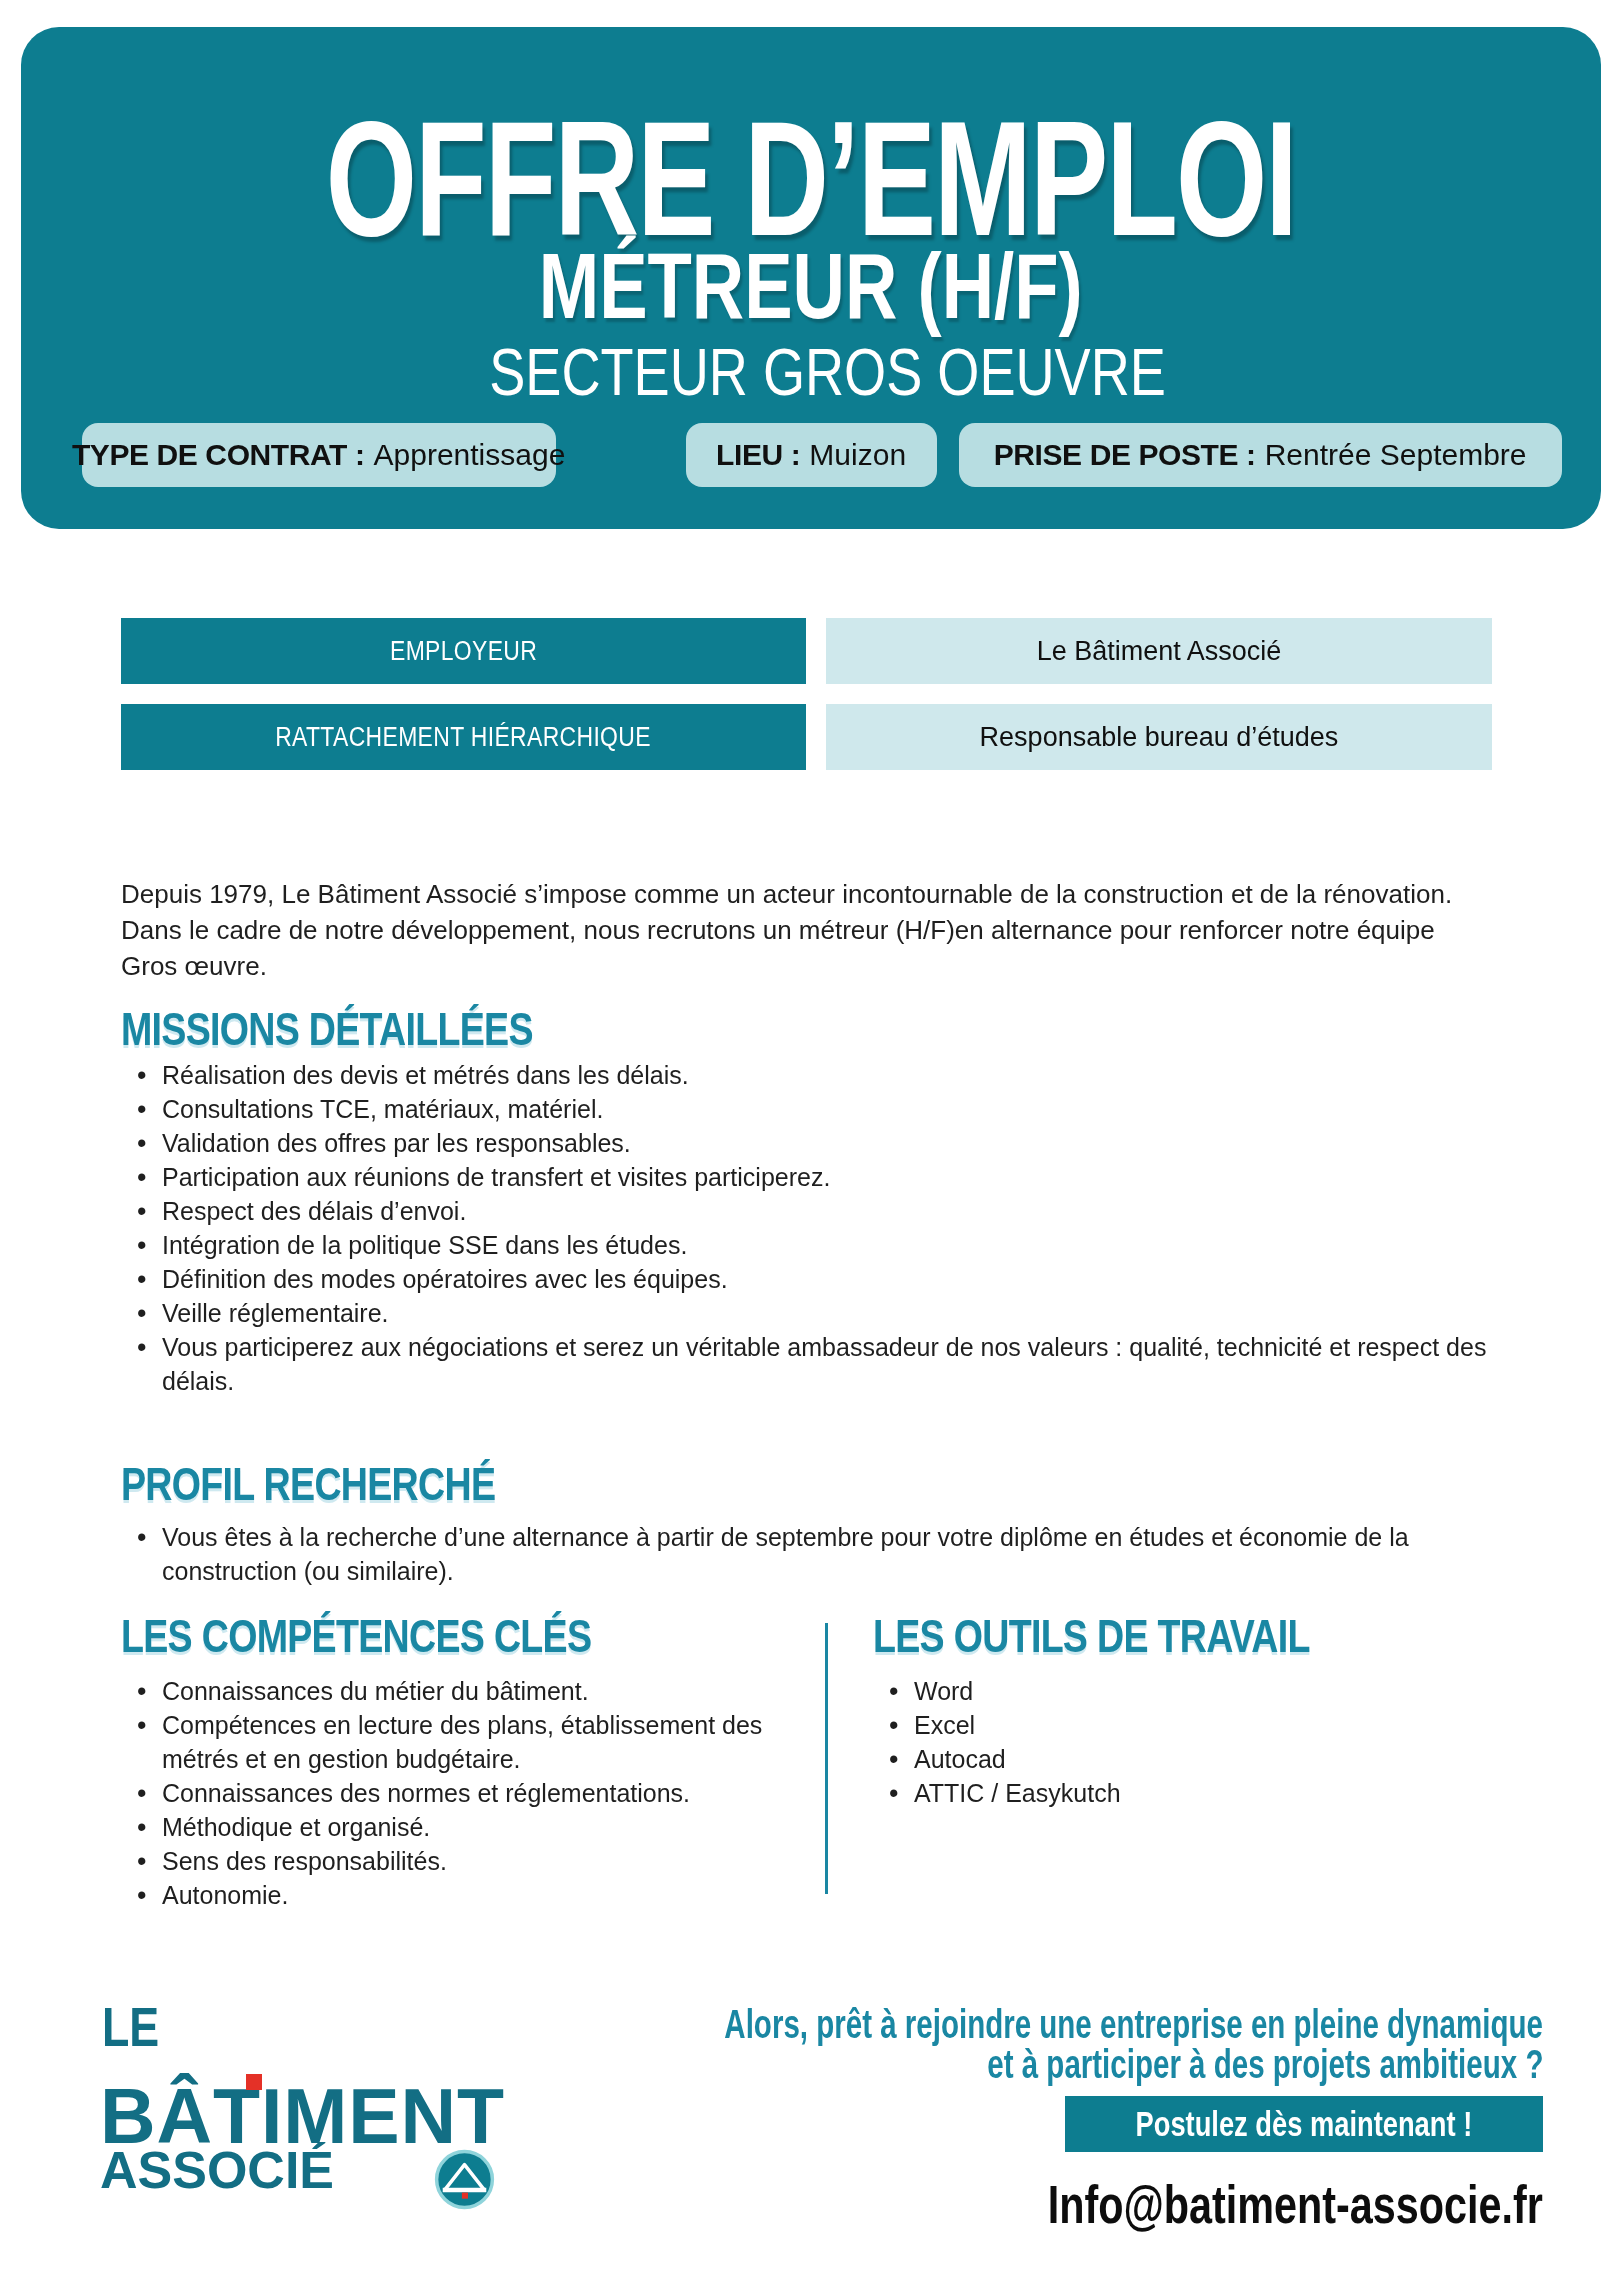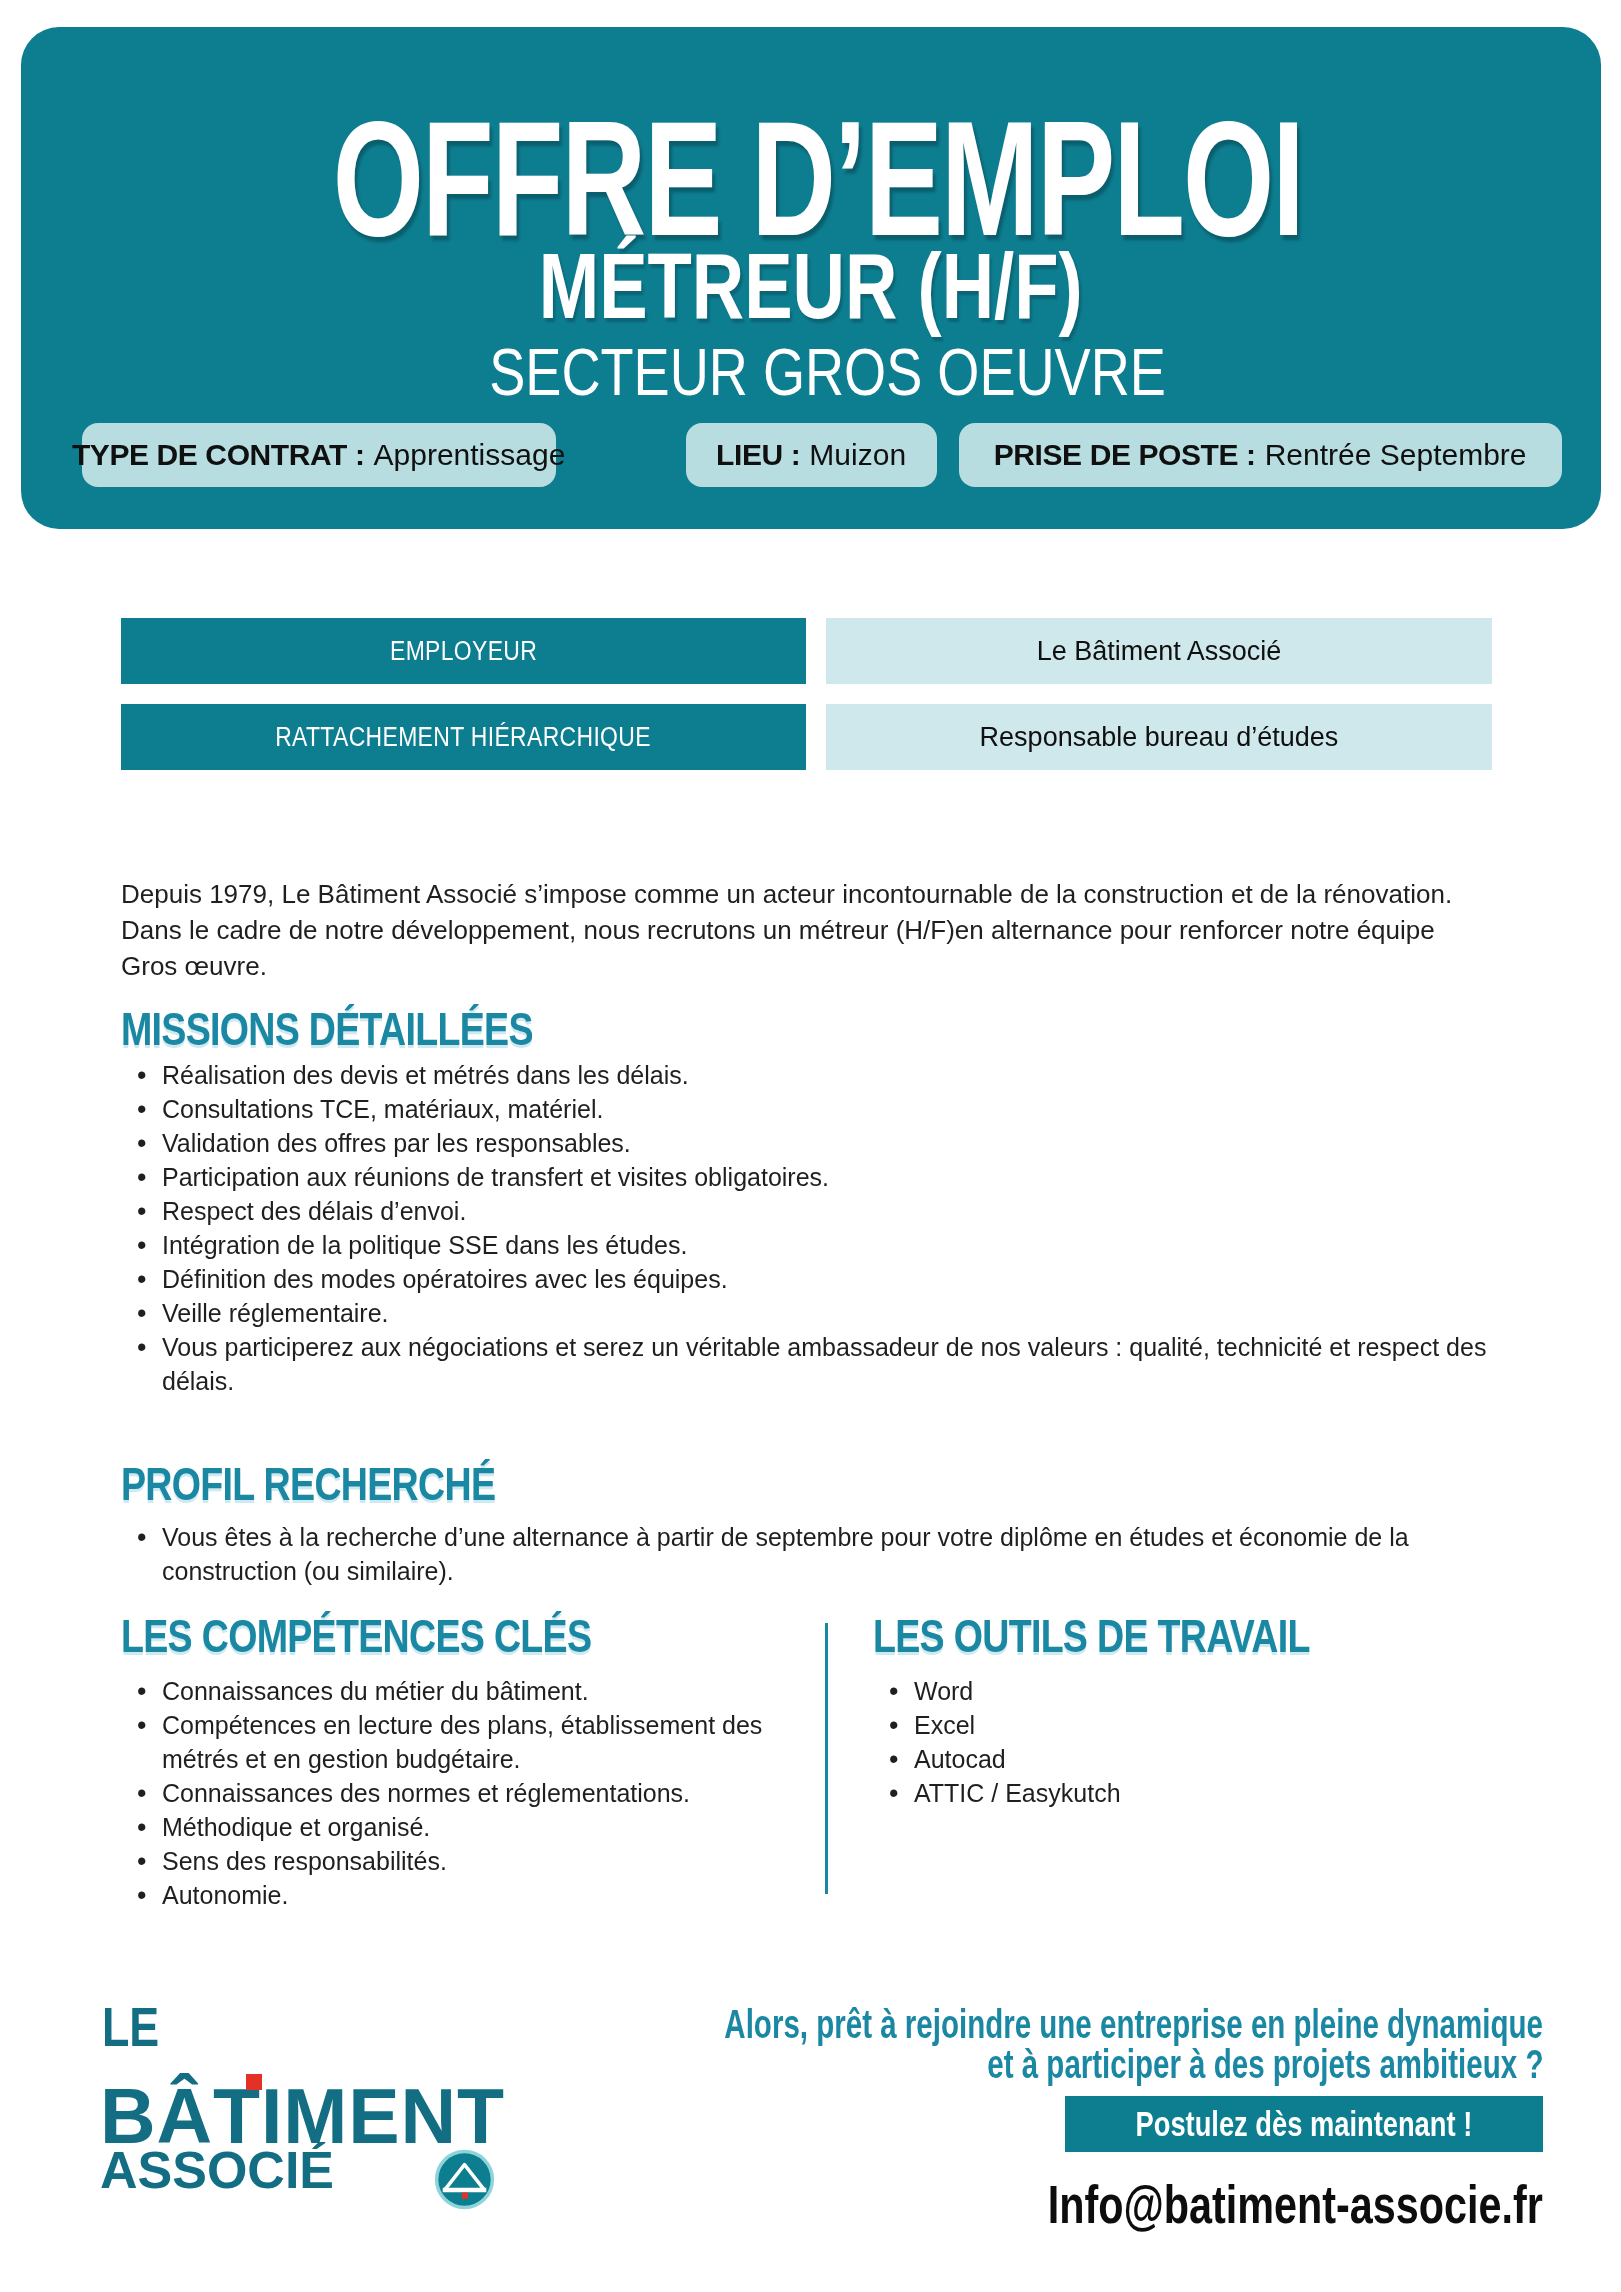--- a/index.html
+++ b/index.html
@@ -6,21 +6,21 @@
   .page{
     position:relative;width:1621px;height:2293px;background:#ffffff;
     font-family:"Liberation Sans",sans-serif;color:#1f1f1f;overflow:hidden;
   }
   .abs{position:absolute;}
   .cx{display:inline-block;transform-origin:left center;}
 
   
   .card{left:20.6px;top:27px;width:1580px;height:502px;background:#0d7d90;border-radius:38px;}
   .card-title{left:0;top:70px;width:100%;text-align:center;color:#fff;font-weight:bold;
-    font-size:163px;line-height:1;letter-spacing:-2.7px;white-space:nowrap;padding-left:7px;}
+    font-size:163px;line-height:1;letter-spacing:-2.7px;white-space:nowrap;}
   .card-title .cx{transform:scaleX(0.72);transform-origin:center;text-shadow:3.6px 4.5px 3.6px rgba(0,0,0,0.25);}
   .card-sub{left:0;top:213px;width:100%;text-align:center;color:#fff;font-weight:bold;
     font-size:93px;line-height:1;white-space:nowrap;}
   .card-sub .cx{transform:scaleX(0.78);transform-origin:center;text-shadow:2.7px 3.6px 2.7px rgba(0,0,0,0.2);}
   .card-sector{left:0;top:312px;width:100%;text-align:center;color:#fff;font-weight:400;
     font-size:66px;line-height:1;white-space:nowrap;padding-left:17px;}
   .card-sector .cx{transform:scaleX(0.82);transform-origin:center;}
 
   .badge{top:396px;height:64px;background:#b7dde1;border-radius:16px;
     display:flex;align-items:center;justify-content:center;white-space:nowrap;
@@ -111,21 +111,21 @@
       <div>Depuis 1979, Le Bâtiment Associé s’impose comme un acteur incontournable de la construction et de la rénovation.</div>
       <div>Dans le cadre de notre développement, nous recrutons un métreur (H/F)en alternance pour renforcer notre équipe</div>
       <div>Gros œuvre.</div>
     </div>
 
   <div class="abs sec-head" style="left:121px;top:1005px;"><span class="cx">MISSIONS DÉTAILLÉES</span></div>
   <ul class="abs blist" style="left:121px;top:1058px;width:1415px;">
       <li>Réalisation des devis et métrés dans les délais.</li>
       <li>Consultations TCE, matériaux, matériel.</li>
       <li>Validation des offres par les responsables.</li>
-      <li>Participation aux réunions de transfert et visites obligatoires.</li>
+      <li>Participation aux réunions de transfert et visites participerez.</li>
       <li>Respect des délais d’envoi.</li>
       <li>Intégration de la politique SSE dans les études.</li>
       <li>Définition des modes opératoires avec les équipes.</li>
       <li>Veille réglementaire.</li>
       <li>Vous participerez aux négociations et serez un véritable ambassadeur de nos valeurs : qualité, technicité et respect des délais.</li>
     </ul>
 
   <div class="abs sec-head" style="left:121px;top:1460px;"><span class="cx">PROFIL RECHERCHÉ</span></div>
   <ul class="abs blist" style="left:121px;top:1520px;width:1415px;">
       <li>Vous êtes à la recherche d’une alternance à partir de septembre pour votre diplôme en études et économie de la construction (ou similaire).</li>

